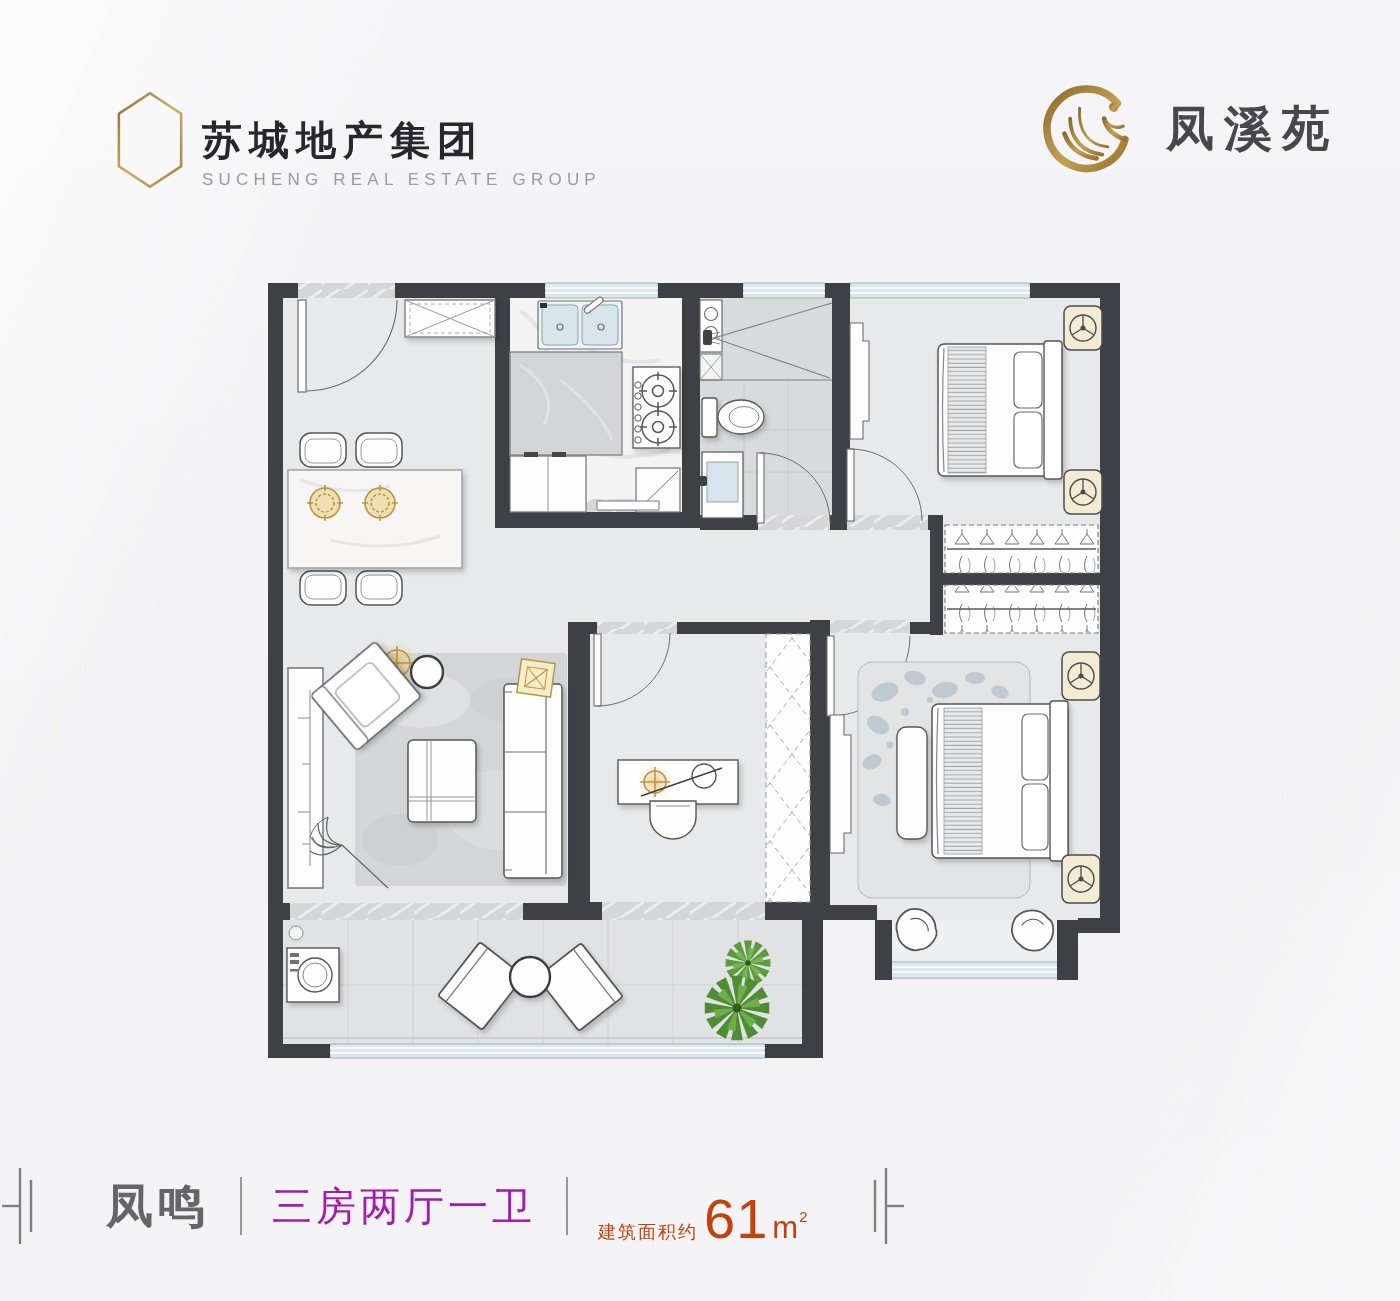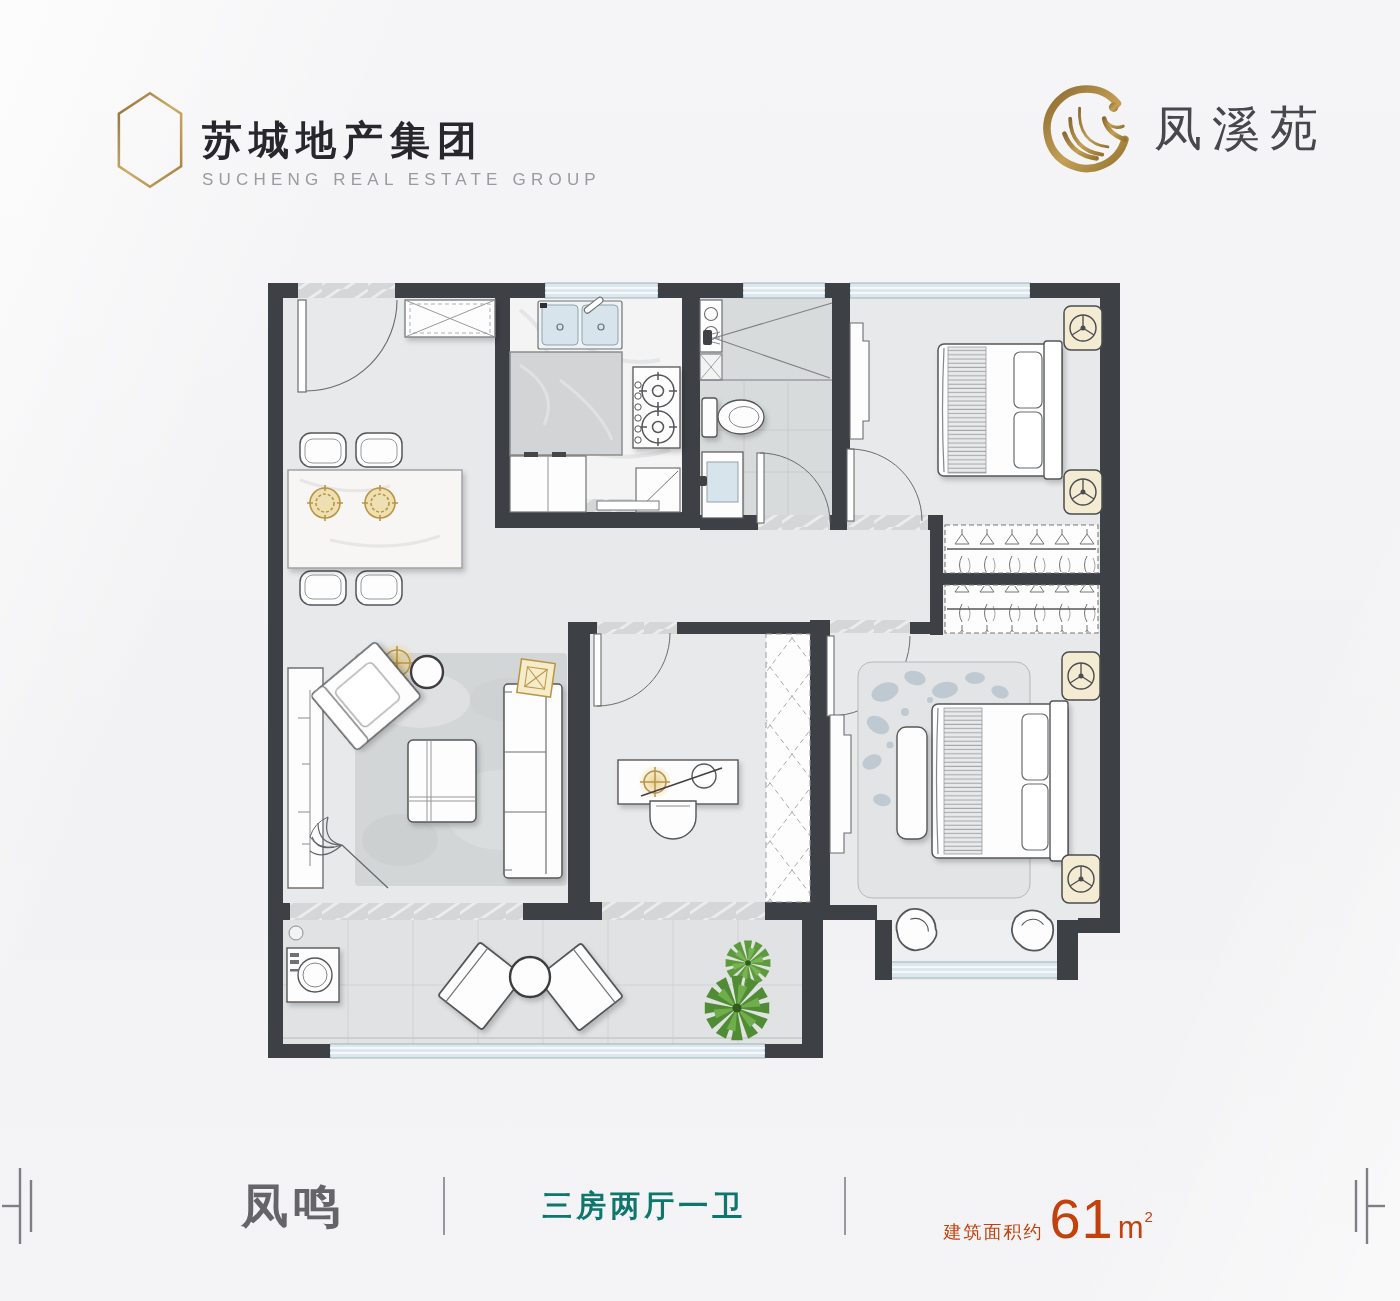--- a/index.html
+++ b/index.html
@@ -16,30 +16,30 @@
       linear-gradient(180deg,#f5f5f7 0%,#f2f2f4 60%,#f4f4f6 100%);
     pointer-events:none;
   }
   .hdr-left{position:absolute;left:114px;top:90px;display:flex;align-items:flex-end;}
   .hdr-left .logo-ic{width:72px;height:100px;}
   .hdr-left .txt{margin-left:16px;}
   .hdr-cn{font-size:40px;font-weight:bold;letter-spacing:7px;color:#27272d;line-height:1;}
   .hdr-en{font-size:17px;letter-spacing:5.2px;color:#9a9a9f;margin-top:10px;}
   .hdr-right{position:absolute;left:1038px;top:74px;display:flex;align-items:center;}
   .hdr-right .logo-ic{width:104px;height:110px;}
-  .proj-cn{font-size:48px;font-weight:400;letter-spacing:10px;color:#47474d;margin-left:12px;}
+  .proj-cn{font-size:48px;font-weight:700;letter-spacing:10px;color:#47474d;margin-left:24px;}
   .plan-wrap{position:absolute;left:0;top:0;width:1400px;height:1301px;}
   .ftr{position:absolute;left:0;top:1158px;width:1387px;height:96px;
-       display:flex;align-items:center;justify-content:space-between;gap:8px;}
+       display:flex;align-items:center;justify-content:flex-start;gap:8px;}
   .ftr .mark{width:36px;height:80px;flex:none;}
   .ftr .gapL{width:54px;flex:none;}
   .ftr .gapR{width:48px;flex:none;}
   .unit-name{font-size:47px;font-weight:bold;color:#646469;letter-spacing:5px;}
   .vdiv{width:2px;height:58px;background:#97979d;margin:0 22px;flex:none;}
-  .layout-type{font-size:30px;font-weight:bold;color:#0f766e;letter-spacing:4px;}
+  .layout-type{font-size:40px;font-weight:normal;color:#a21caf;letter-spacing:4px;}
   .area{display:flex;align-items:baseline;color:#c2410c;margin-top:28px;}
   .area-label{font-size:18px;letter-spacing:2px;margin-right:6px;}
   .area-value{font-size:56px;font-weight:500;letter-spacing:1px;line-height:.9;}
   .area-unit{font-size:31px;margin-left:4px;position:relative;}
   .area-sup{font-size:15px;position:relative;top:-16px;left:1px;}
 </style>
 </head>
 <body>
 
 <div class="plan-wrap">

